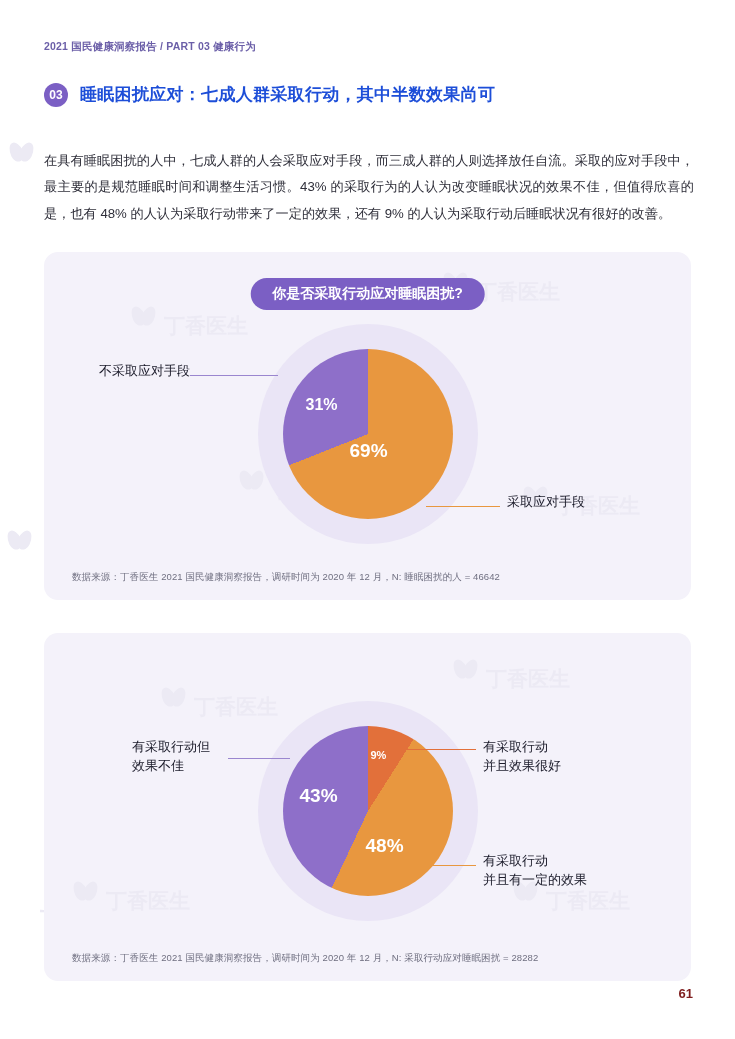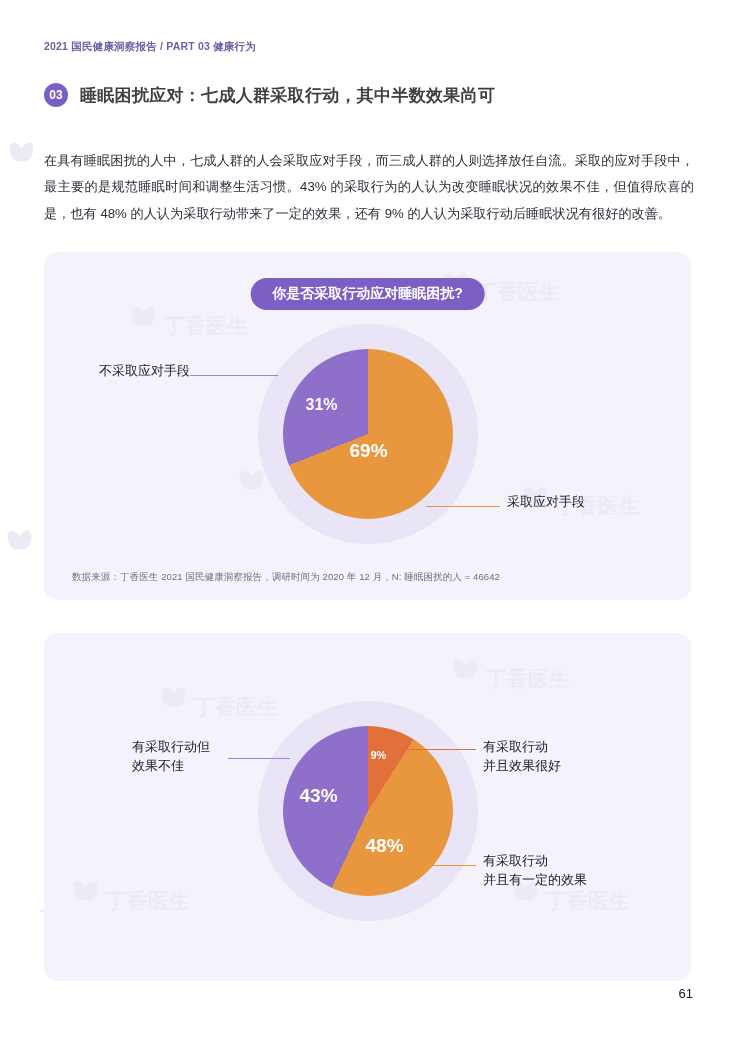--- a/index.html
+++ b/index.html
@@ -33,40 +33,40 @@
     letter-spacing: 0.2px;
     font-weight: bold;
   }
 
   
   .section-title-row {
     position: absolute;
     top: 83px;
     left: 44px;
     display: flex;
-    align-items: center;
+    align-items: flex-start;
   }
   .section-num {
     width: 24px;
     height: 24px;
     border-radius: 50%;
     background: #7b5fc4;
     color: #fff;
     font-size: 12px;
     font-weight: bold;
     display: flex;
     align-items: center;
     justify-content: center;
     margin-right: 12px;
     flex: none;
   }
   .section-title {
     font-size: 17px;
     font-weight: bold;
-    color: #404040;
+    color: #1d4ed8;
     letter-spacing: 0.3px;
   }
 
   
   .paragraph {
     position: absolute;
     top: 148px;
     left: 44px;
     width: 650px;
     font-size: 13.2px;
@@ -171,22 +171,22 @@
   .lead-line {
     position: absolute;
     height: 1px;
   }
 
   .page-number {
     position: absolute;
     right: 42px;
     bottom: 38px;
     font-size: 13px;
-    font-weight: normal;
-    color: #0f172a;
+    font-weight: bold;
+    color: #7f1d1d;
   }
 </style>
 </head>
 <body>
 
 <div class="page">
 
   <div class="wm-leaf" style="left:10px; top:140px;"></div>
   <div class="wm-leaf" style="left:8px; top:528px;"></div>
   <div class="wm-leaf" style="left:300px; top:895px;"></div>
@@ -265,16 +265,17 @@
       <div>并且效果很好</div>
     </div>
     <div class="lead-line" style="left:362px; top:116px; width:70px; background:#e2703a;"></div>
 
     <div class="callout" style="left:439px; top:219px;">
       <div>有采取行动</div>
       <div>并且有一定的效果</div>
     </div>
     <div class="lead-line" style="left:362px; top:232px; width:70px; background:#e8973f;"></div>
 
+    <div class="source">数据来源：丁香医生 2021 国民健康洞察报告，调研时间为 2020 年 12 月，N: 采取行动应对睡眠困扰 = 28282</div>
   </div>
 
   <div class="page-number">61</div>
 </div>
 
 </body></html>

